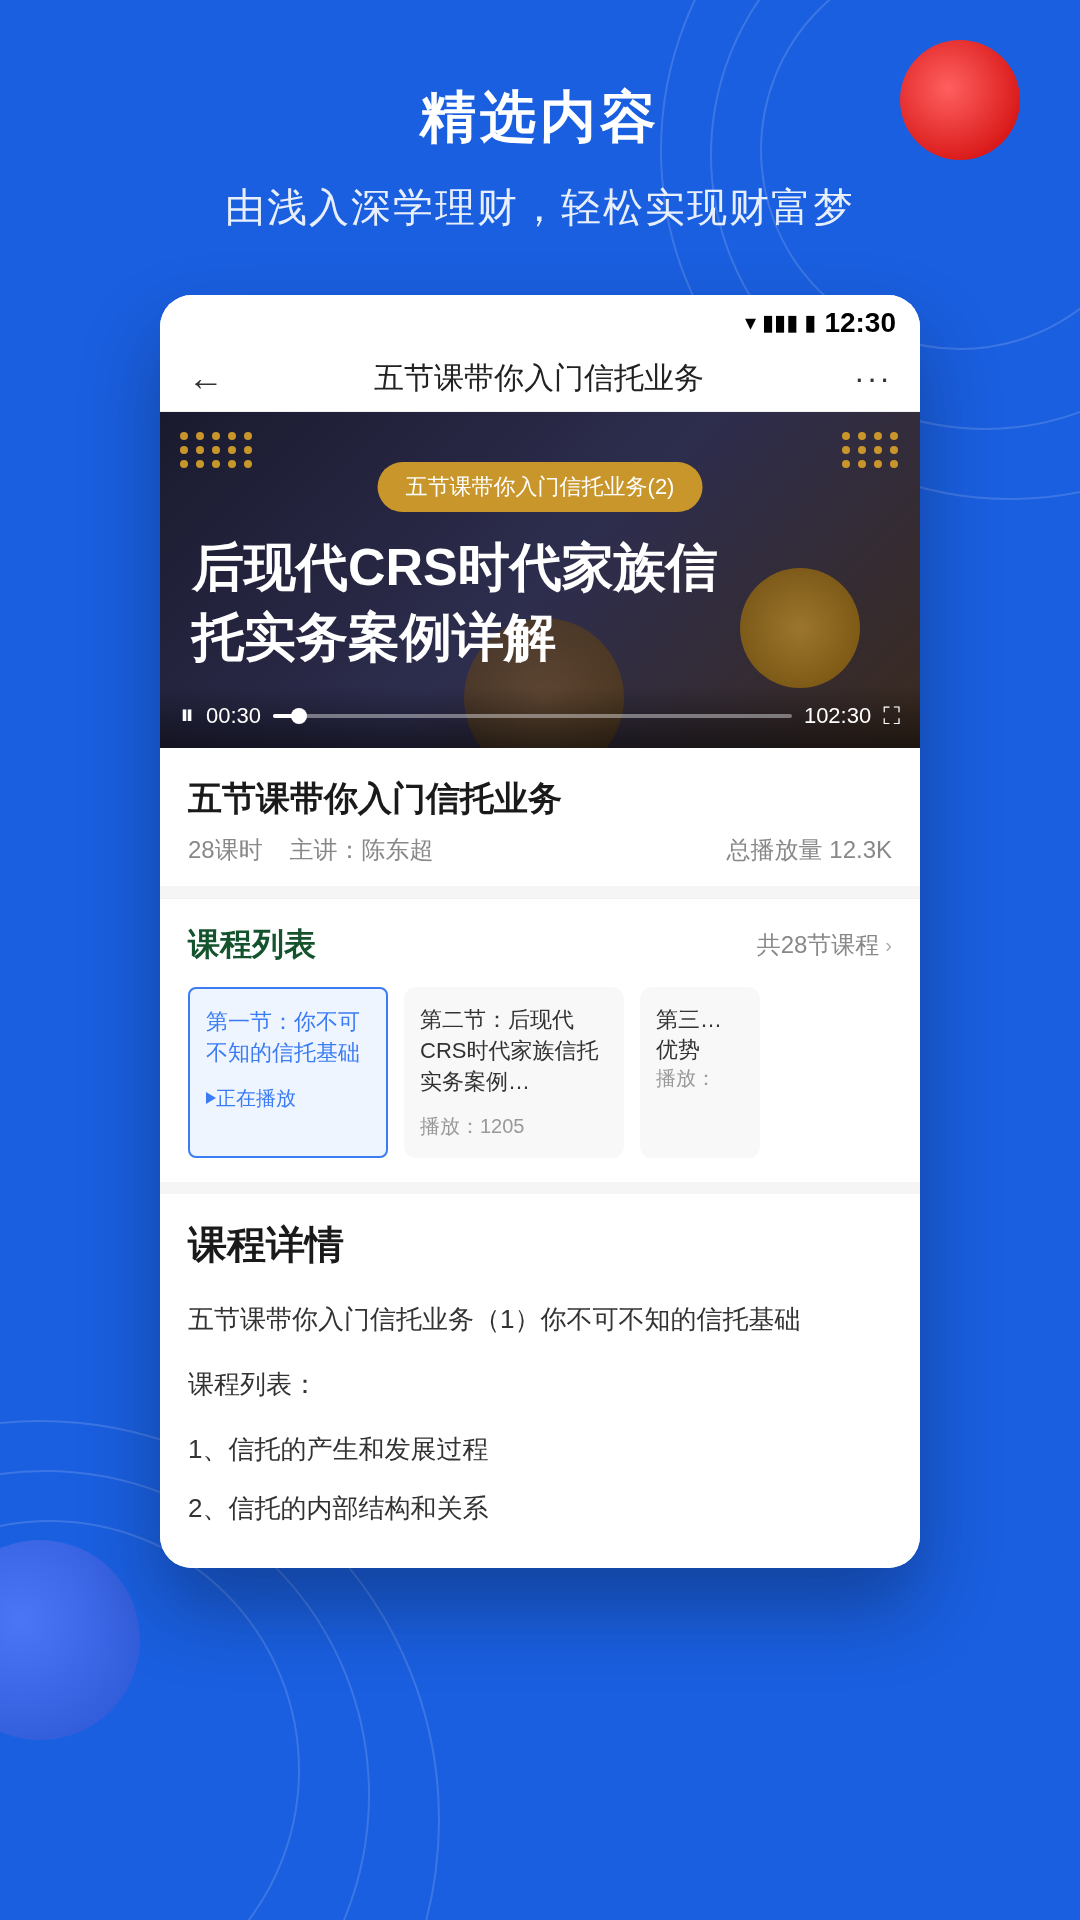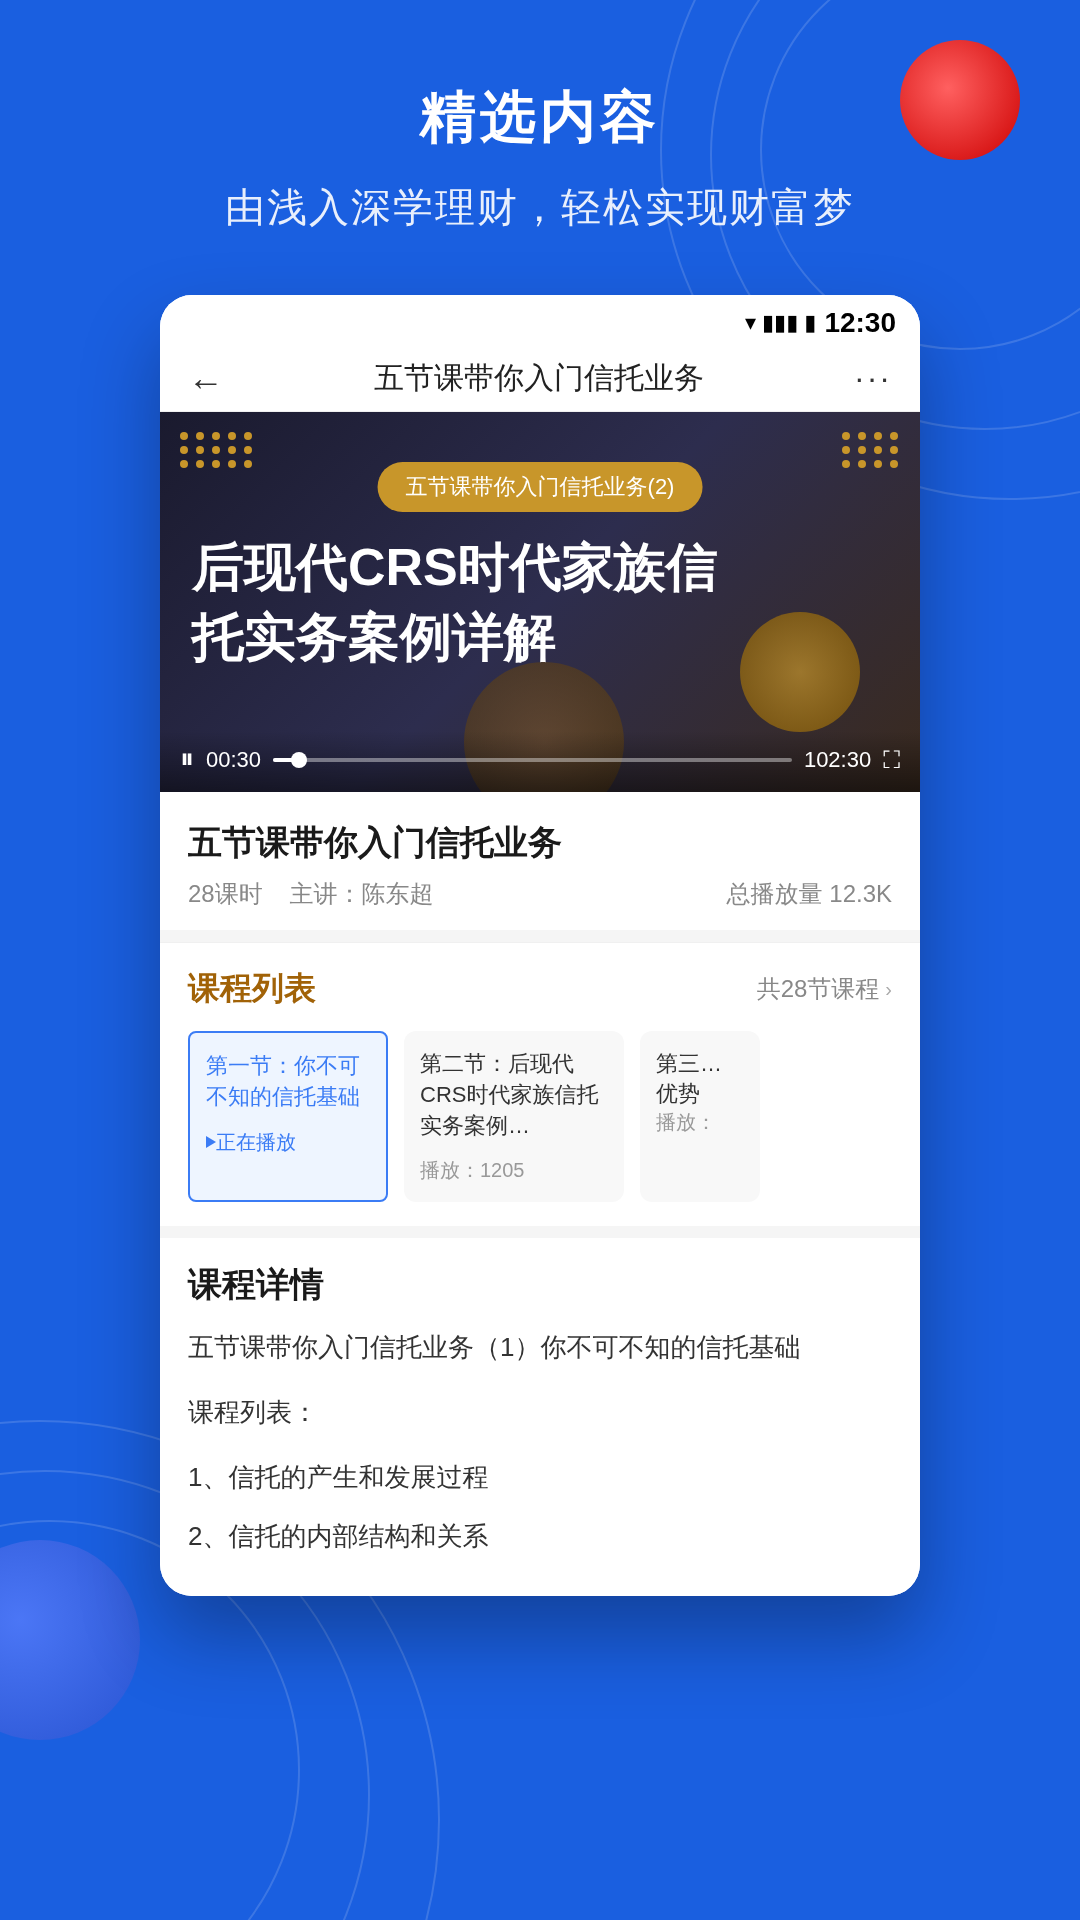--- a/index.html
+++ b/index.html
@@ -130,21 +130,21 @@
     .nav-more {
       font-size: 32px;
       color: #333;
       letter-spacing: 2px;
     }
 
     
     .video-player {
       background: #1a1a2e;
       position: relative;
-      height: 380px;
+      height: 336px;
       overflow: hidden;
     }
     .video-bg {
       position: absolute;
       top: 0; left: 0; right: 0; bottom: 0;
       background: linear-gradient(135deg, #1a1a2e 0%, #2d2d4e 50%, #3a2a1e 100%);
     }
     .video-dots-left {
       position: absolute;
       top: 20px; left: 20px;
@@ -281,21 +281,21 @@
     }
     .section-header {
       display: flex;
       justify-content: space-between;
       align-items: center;
       margin-bottom: 20px;
     }
     .section-title {
       font-size: 32px;
       font-weight: 700;
-      color: #a16207;
+      color: #14532d;
     }
     .section-link {
       font-size: 24px;
       color: #888;
       display: flex;
       align-items: center;
       gap: 6px;
       cursor: pointer;
     }
     .chevron { font-size: 20px; color: #aaa; }
@@ -361,24 +361,24 @@
       font-size: 22px;
       color: #333;
     }
 
     
     .course-details {
       background: white;
       padding: 24px 28px;
     }
     .details-title {
-      font-size: 34px;
+      font-size: 39px;
       font-weight: 700;
       color: #1a1a1a;
-      margin-bottom: 16px;
+      margin-bottom: 24px;
     }
     .details-text {
       font-size: 26px;
       color: #333;
       line-height: 1.8;
     }
     .details-text p {
       margin-bottom: 18px;
     }
     .details-text .item-line {

